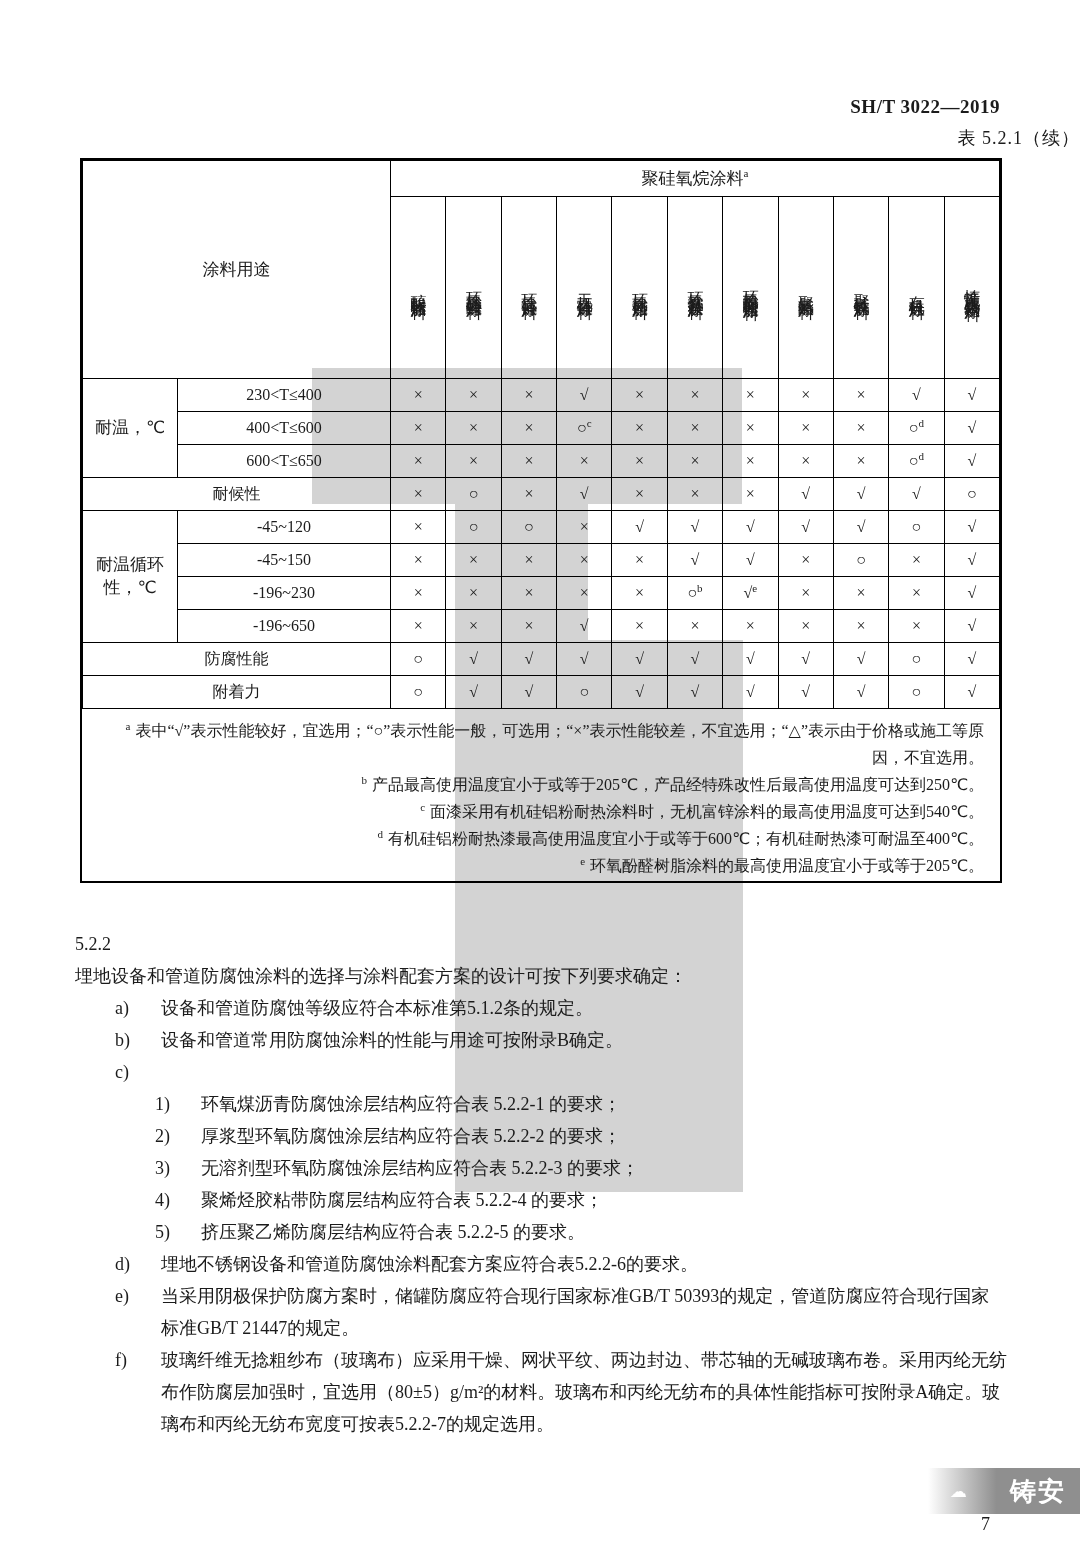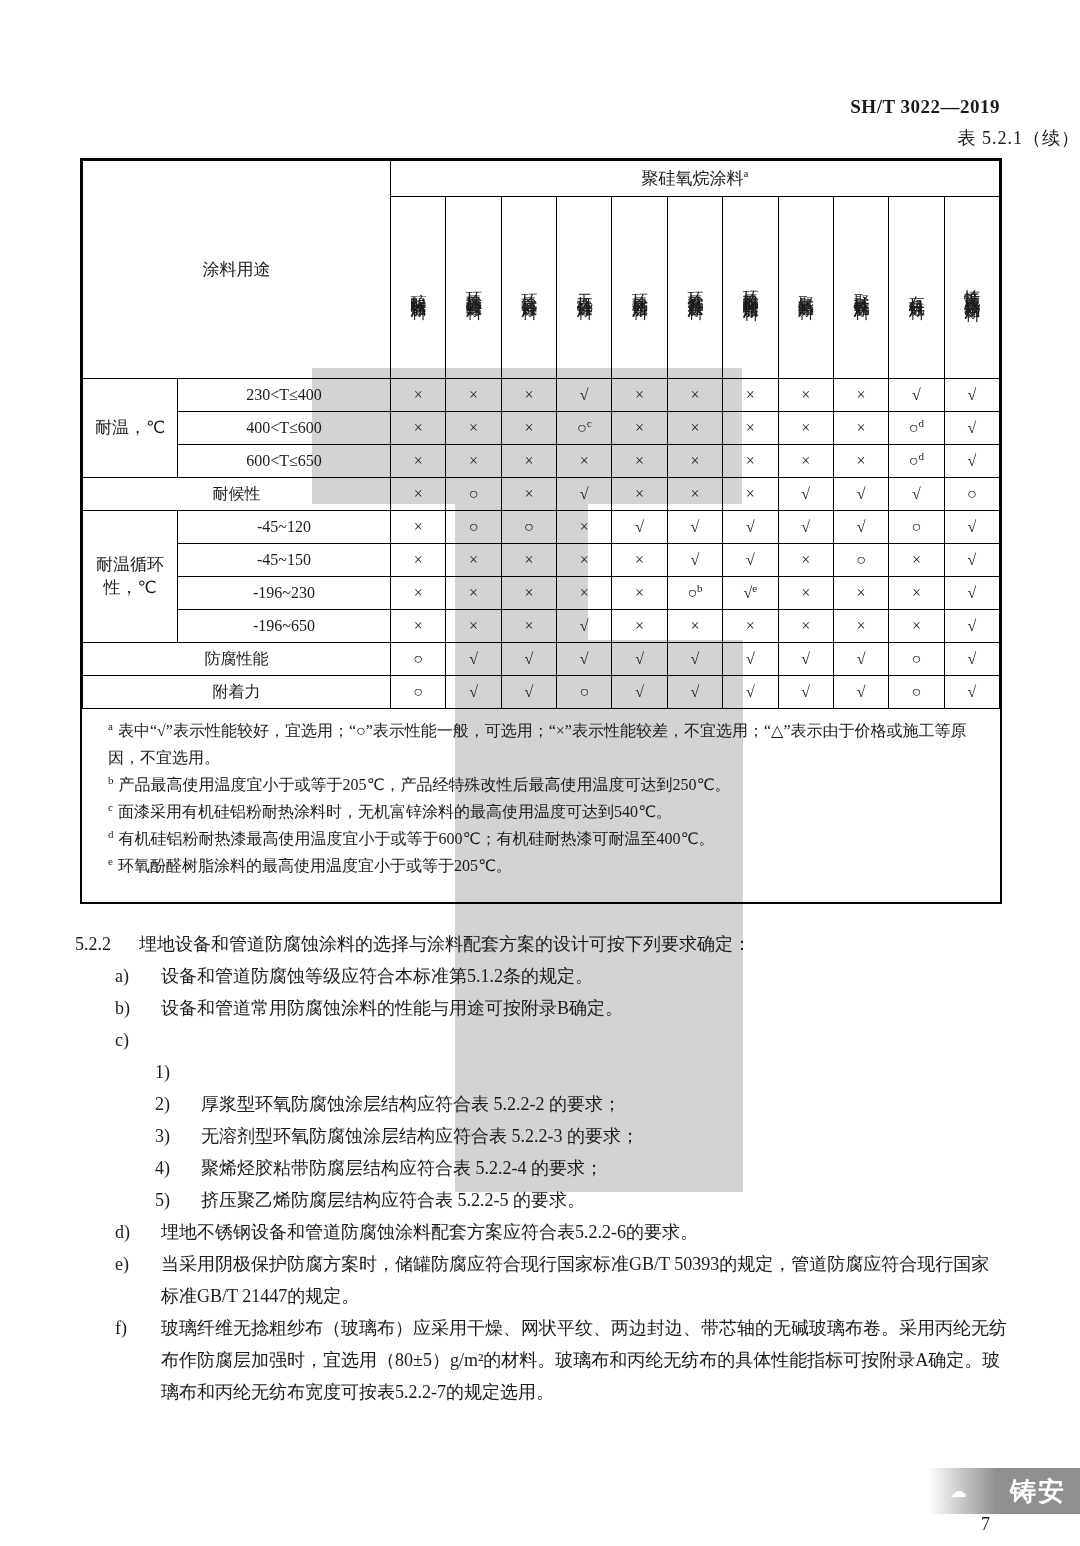--- a/index.html
+++ b/index.html
@@ -31,25 +31,25 @@
   th,td { border:1px solid #000; text-align:center; vertical-align:middle; font-weight:normal; padding:0 2px; background:transparent; }
   th.kinds { height:36px; font-size:17px; }
   th.usage { font-size:17px; }
   th.colhead { height:182px; }
   .vtext { writing-mode:vertical-rl; text-orientation:upright; display:inline-block; font-size:16px; line-height:1.05; letter-spacing:2px; max-height:174px; }
   tbody td { height:33px; font-size:16px; }
   td.groupcell { font-size:17px; padding:0 8px; line-height:1.35; }
   td.rangecell { font-size:16px; }
   td.val { font-size:16px; }
   sup { font-size:11px; line-height:0; }
-  .footnotes { padding:8px 16px 23px 26px; font-size:16px; line-height:27px; text-align:left; }
+  .footnotes { padding:8px 16px 2px 26px; font-size:16px; line-height:27px; text-align:right; }
   .fnote sup { margin-right:5px; }
 
   .body-text { position:absolute; top:928px; left:75px; width:932px; font-size:18px; }
-  .clause { display:flex; line-height:32px; }
+  .clause { display:flex; line-height:32px;flex-direction:column; }
   .clause-num { width:64px; flex:none; }
   .items { padding-left:40px; }
   .item { display:flex; line-height:32px; }
   .item .lbl { width:46px; flex:none; }
   .item.sub { padding-left:40px; }
 
   .logo {
     position:absolute; right:0; top:1468px; width:152px; height:46px;
     background:linear-gradient(90deg, rgba(143,143,143,0) 0%, var(--logo-color,#8f8f8f) 45%);
     display:flex; align-items:center; justify-content:flex-end; gap:7px;
@@ -273,20 +273,21 @@
         </div>
         <div class="item">
           <span class="lbl">b)</span>
           <span class="txt">设备和管道常用防腐蚀涂料的性能与用途可按附录B确定。</span>
         </div>
         <div class="item">
           <span class="lbl">c)</span>
         </div>
         <div class="item sub">
           <span class="lbl">1)</span>
+          <span class="txt">环氧煤沥青防腐蚀涂层结构应符合表 5.2.2-1 的要求；</span>
         </div>
         <div class="item sub">
           <span class="lbl">2)</span>
           <span class="txt">厚浆型环氧防腐蚀涂层结构应符合表 5.2.2-2 的要求；</span>
         </div>
         <div class="item sub">
           <span class="lbl">3)</span>
           <span class="txt">无溶剂型环氧防腐蚀涂层结构应符合表 5.2.2-3 的要求；</span>
         </div>
         <div class="item sub">

